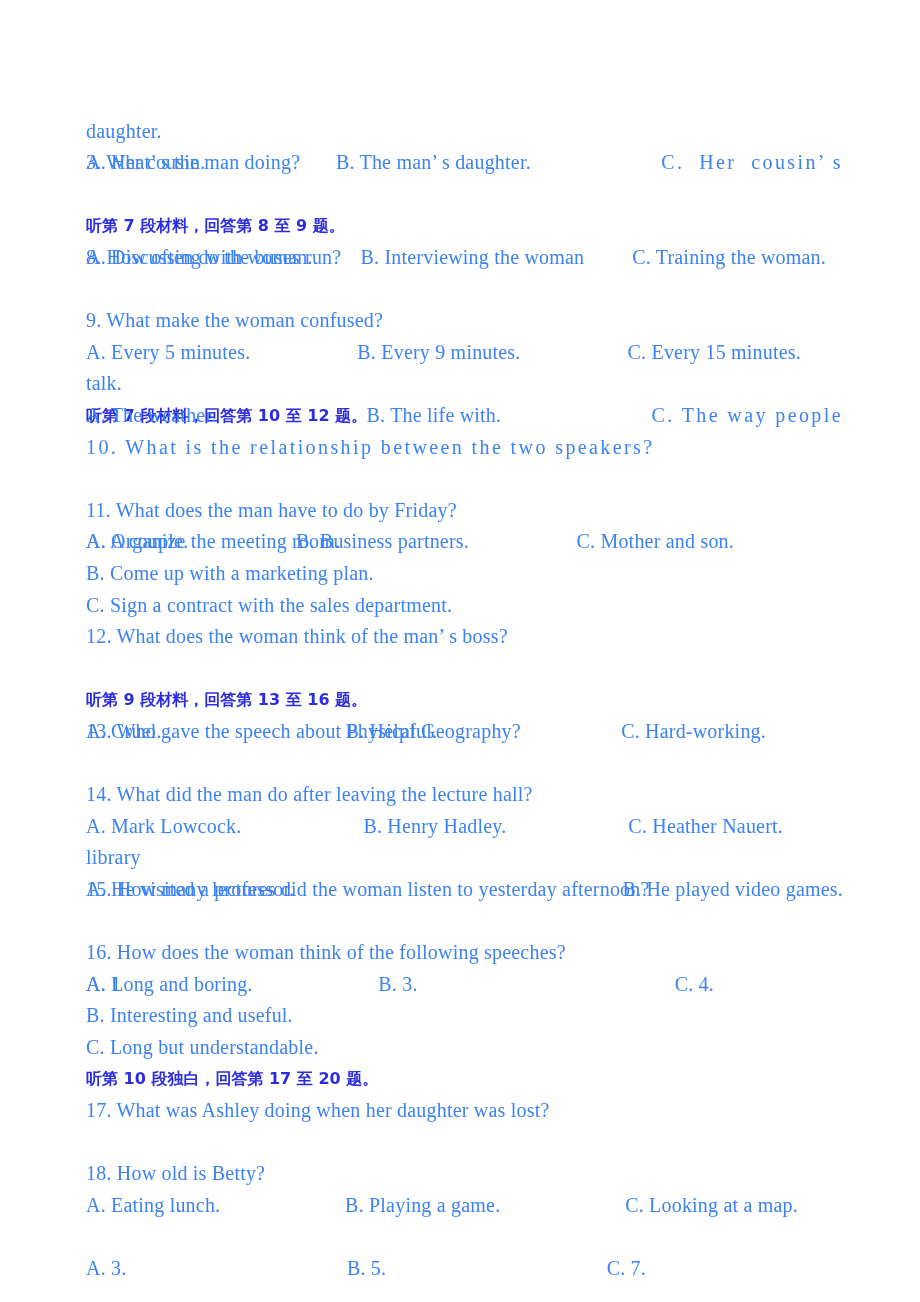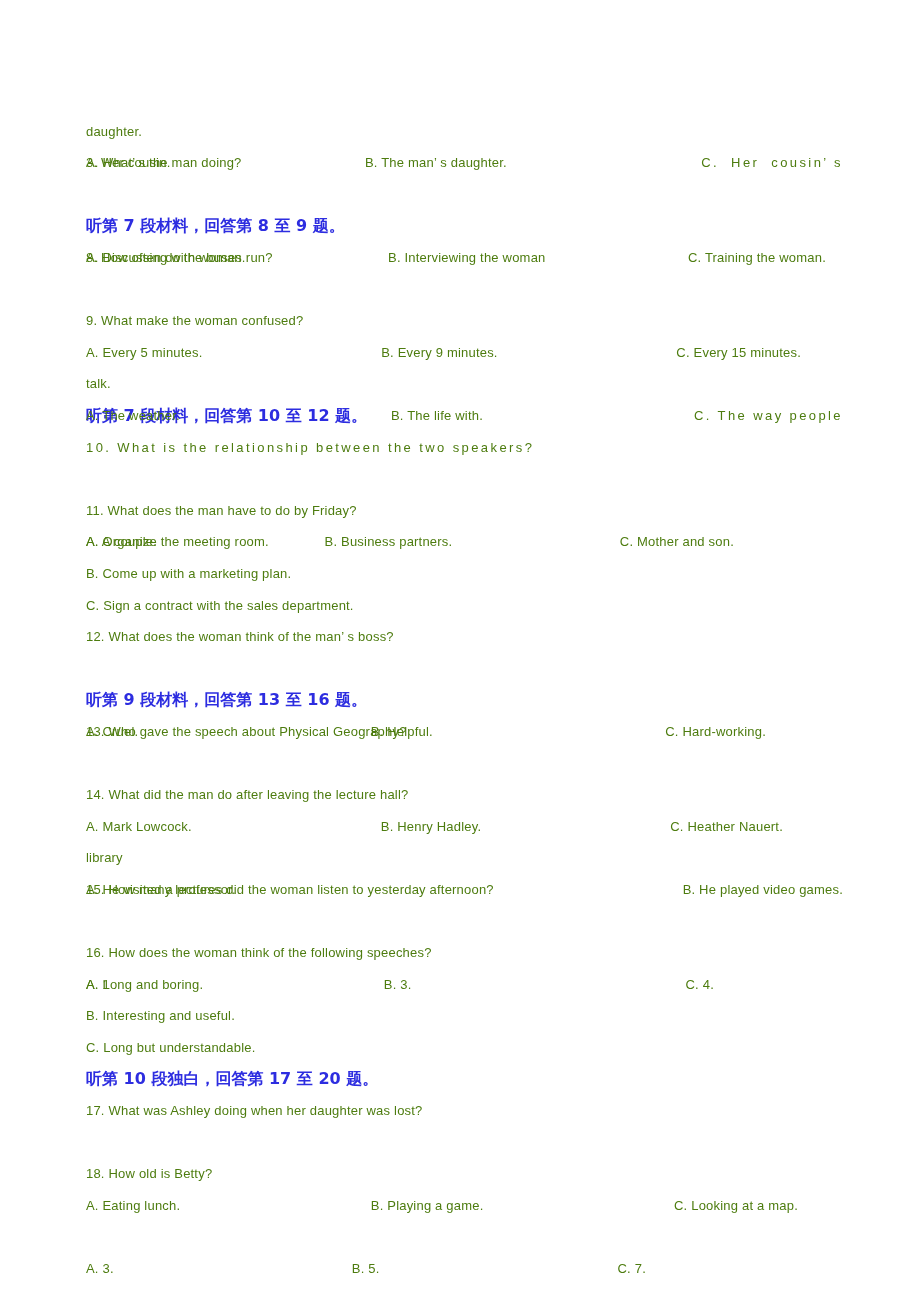--- a/index.html
+++ b/index.html
@@ -15,23 +15,23 @@
   }
   #page {
     position: relative;
     width: 920px;
     height: 1302px;
     background: #ffffff;
     box-sizing: border-box;
     padding: 84px 77px 0 86px;
   }
   .line {
-    color: #4d7c0f;
-    font-family: Liberation Sans, sans-serif;
-    font-size: 13px;
+    color: #3b82f6;
+    font-family: Liberation Serif, serif;
+    font-size: 20px;
     line-height: 31.6px;
     height: 31.6px;
     white-space: pre;
     letter-spacing: 0.2px;
     position: relative;
   }
   
   .just {
     display: flex;
     justify-content: space-between;

